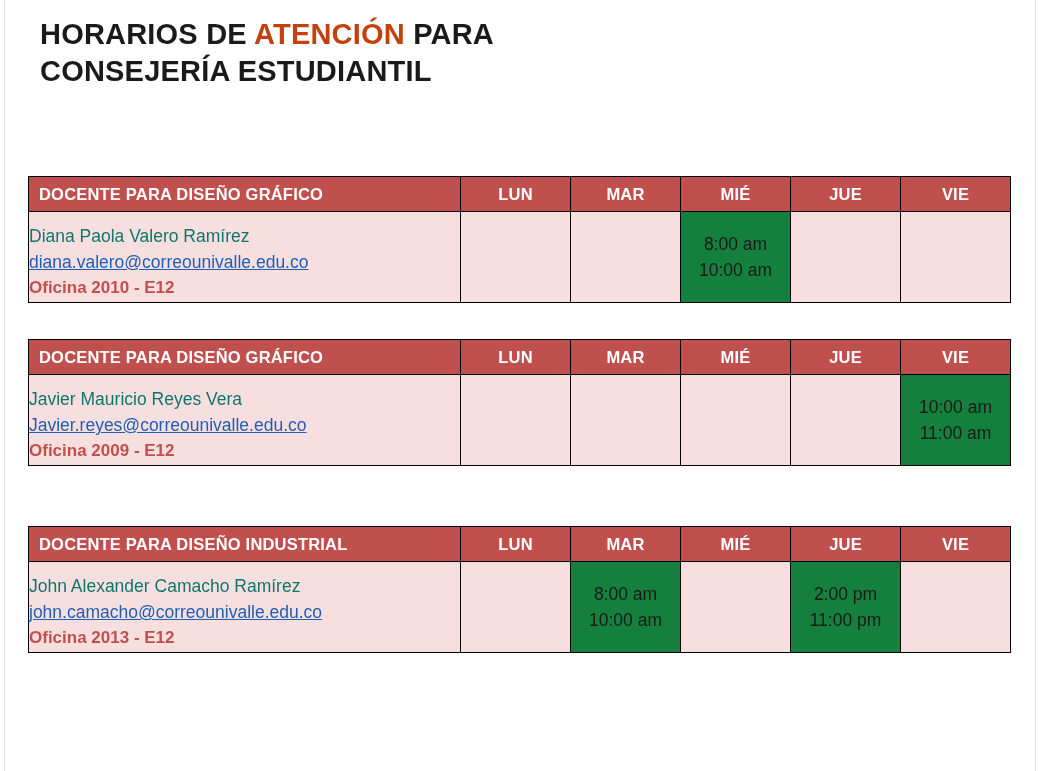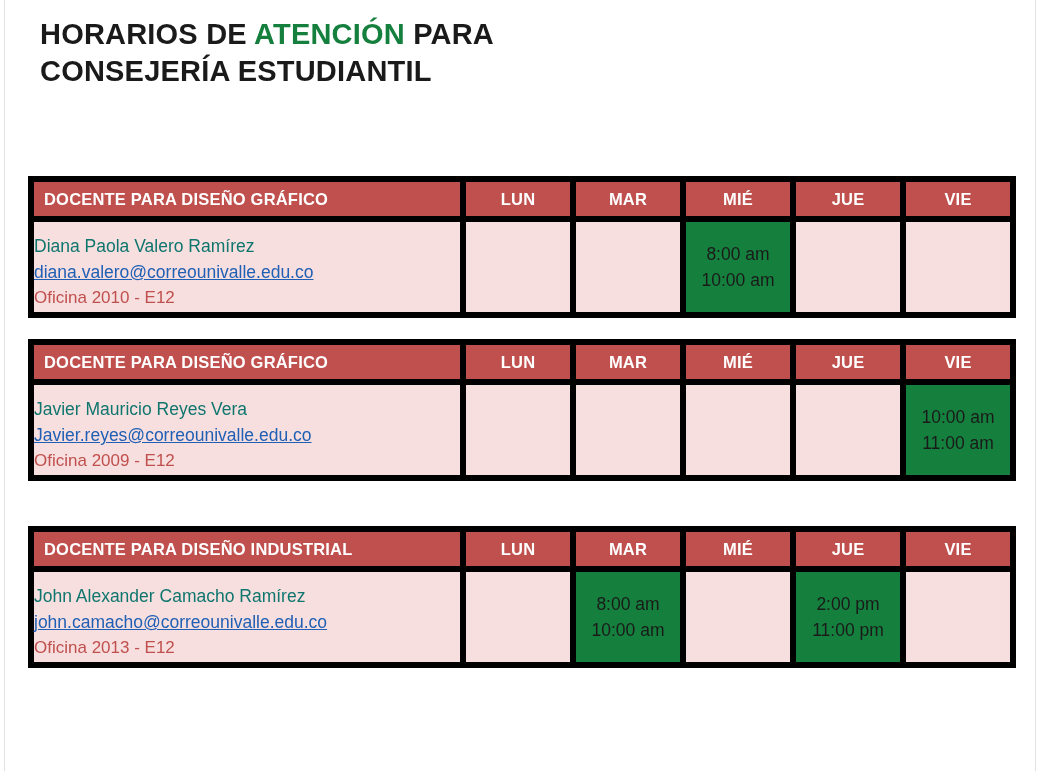--- a/index.html
+++ b/index.html
@@ -48,31 +48,31 @@
   .title-l1, .title-l2 {
     font-size: 29px;
     line-height: 37px;
   }
   .title-l3 {
     font-size: 25px;
     line-height: 34px;
     margin-top: 2px;
   }
   .accent-red {
-    color: #15803d;
+    color: #c2410c;
   }
 
   table.sched {
     position: absolute;
     border-collapse: collapse;
     table-layout: fixed;
     font-size: 17px;
   }
   table.sched td, table.sched th {
-    border: 6px solid #000000;
+    border: 1px solid #000000;
     padding: 0;
     margin: 0;
   }
   .hdr th {
     background: #c0504d;
     color: #ffffff;
     font-weight: bold;
     font-size: 16.5px;
     height: 34px;
     text-align: center;
@@ -113,21 +113,21 @@
   .teacher-email {
     color: #1f5fb4;
     text-decoration: underline;
     font-size: 17.5px;
     line-height: 26px;
     display: inline-block;
     white-space: nowrap;
   }
   .teacher-office {
     color: #c0504d;
-    font-weight: normal;
+    font-weight: bold;
     font-size: 17px;
     line-height: 26px;
     white-space: nowrap;
   }
   .slot-line { display: block; }
 </style>
 </head>
 <body>
 
 <div class="page">

